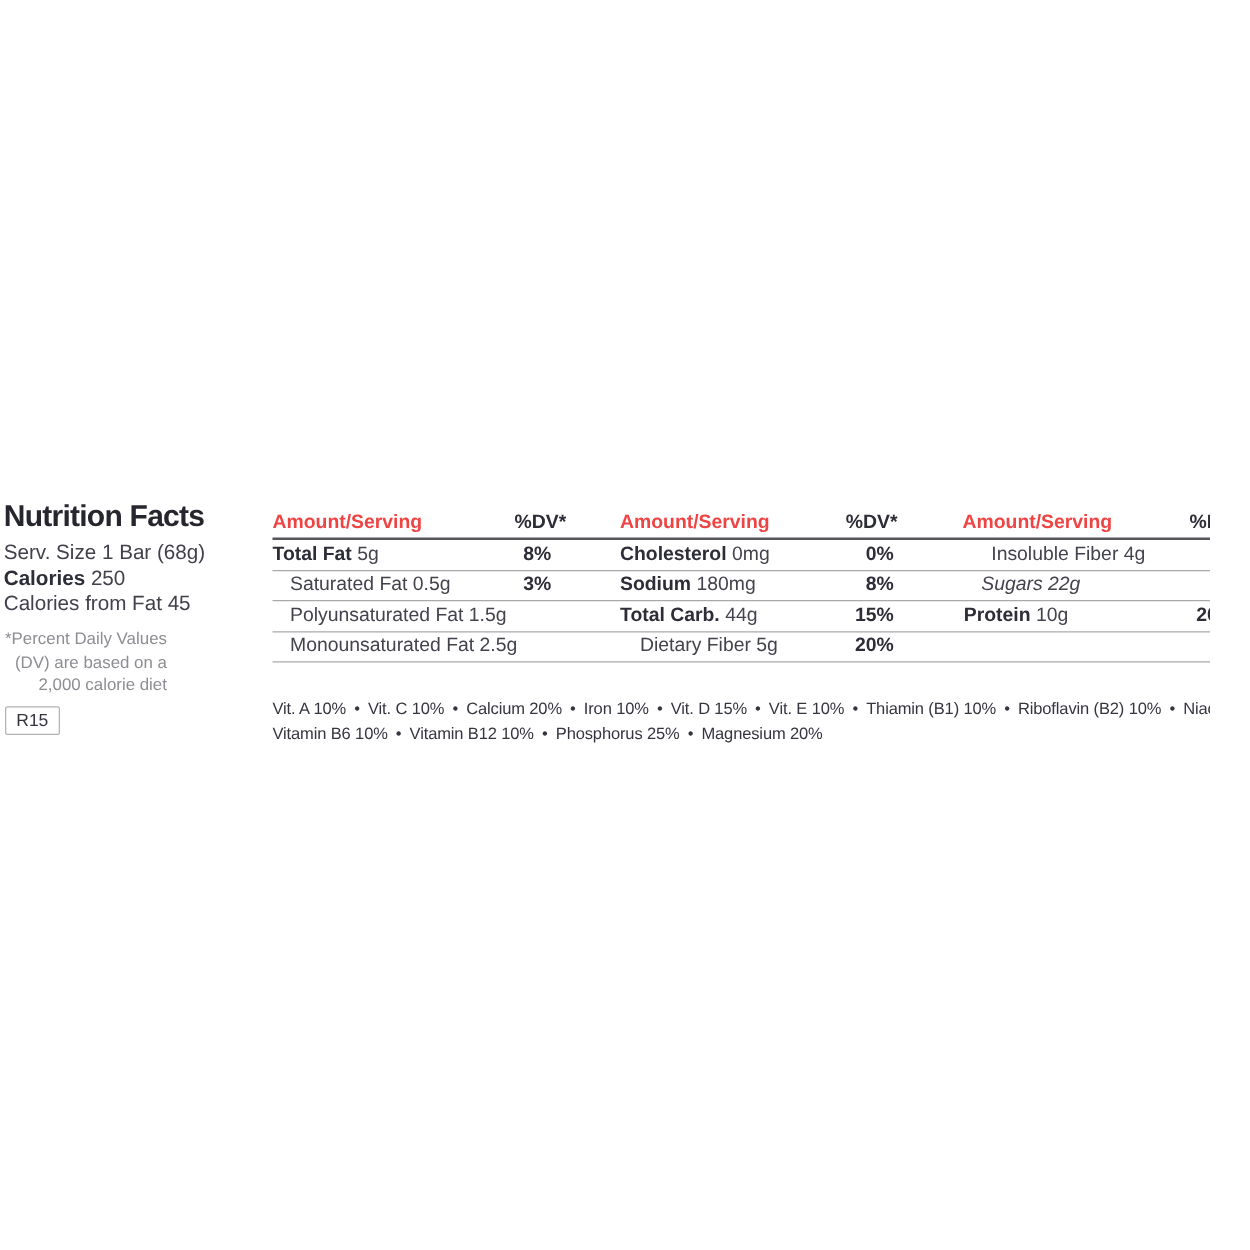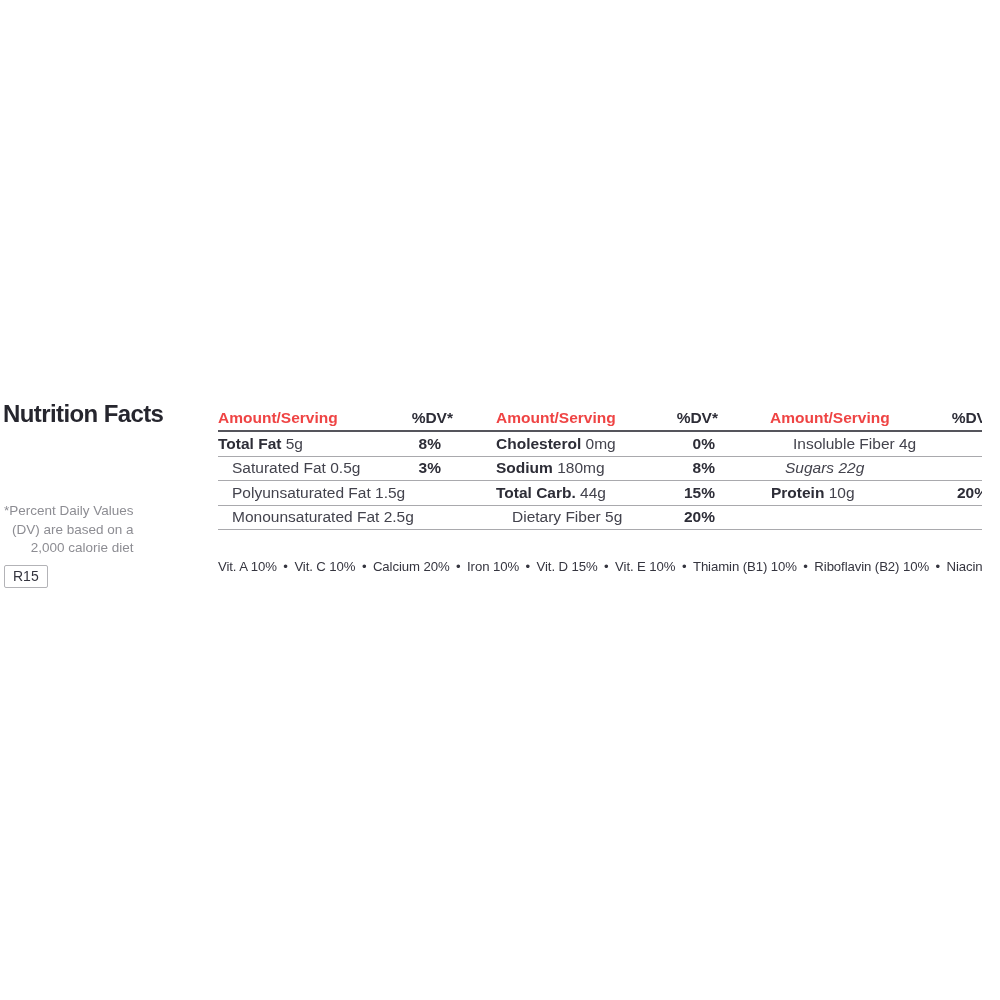--- a/index.html
+++ b/index.html
@@ -1,17 +1,17 @@
 <!DOCTYPE html>
 <html><head>
 <meta charset="utf-8">
 <style>
   html,body{margin:0;padding:0;background:#ffffff;}
   body{width:1000px;height:1000px;font-family:"Liberation Sans",sans-serif;}
-  .canvas{position:relative;width:968px;height:1000px;background:#ffffff;overflow:hidden;padding-left:14px;}
+  .canvas{position:relative;width:968px;height:1000px;background:#ffffff;overflow:hidden;}
 
   
   .title{position:absolute;left:3px;top:402px;font-size:24px;line-height:24px;
          font-weight:bold;color:#26262e;letter-spacing:-0.6px;}
   .servblock{position:absolute;left:3px;top:432px;font-size:16.5px;line-height:20.5px;color:#41414b;}
   .cal-b{font-weight:bold;color:#2d2d37;}
   .footnote{position:absolute;left:4px;top:502px;font-size:13.5px;line-height:18.5px;color:#8d8d93;text-align:right;}
   .footnote .fl2{padding-left:2px;}
   .footnote .fl3{padding-left:4px;}
   .code-box{position:absolute;left:4px;top:565px;display:inline-block;
@@ -51,20 +51,25 @@
   .vitamins{position:absolute;left:218px;top:557px;width:782px;font-size:13.2px;
             line-height:19.5px;color:#35353f;letter-spacing:-0.1px;white-space:nowrap;}
 </style>
 </head>
 <body>
 
 <div class="canvas">
 
   <div class="title">Nutrition Facts</div>
 
+  <div class="servblock">
+    <div>Serv. Size 1 Bar (68g)</div>
+    <div><span class="cal-b">Calories</span> <span>250</span></div>
+    <div>Calories from Fat 45</div>
+  </div>
 
   <div class="footnote">
     <div class="fl1">*Percent Daily Values</div>
     <div class="fl2">(DV) are based on a</div>
     <div class="fl3">2,000 calorie diet</div>
   </div>
 
   <div class="code-box">R15</div>
 
   <div class="tables">
@@ -130,15 +135,16 @@
             <span class="lbl ind1">Dietary Fiber 5g</span>
             <span class="dv">20%</span>
           </div>
           <div class="cell c2"></div>
         </div>
       </div>
   </div>
 
   <div class="vitamins">
     <div id="vit-line-1">Vit. A 10% • Vit. C 10% • Calcium 20% • Iron 10% • Vit. D 15% • Vit. E 10% • Thiamin (B1) 10% • Riboflavin (B2) 10% • Niacin 10%</div>
+    <div id="vit-line-2">Vitamin B6 10% • Vitamin B12 10% • Phosphorus 25% • Magnesium 20%</div>
   </div>
 
 </div>
 
 </body></html>

